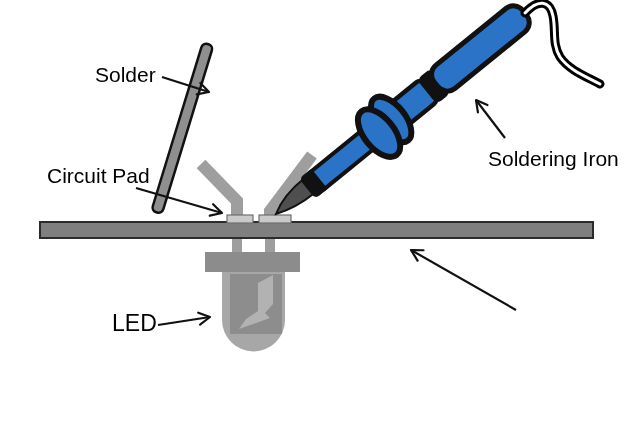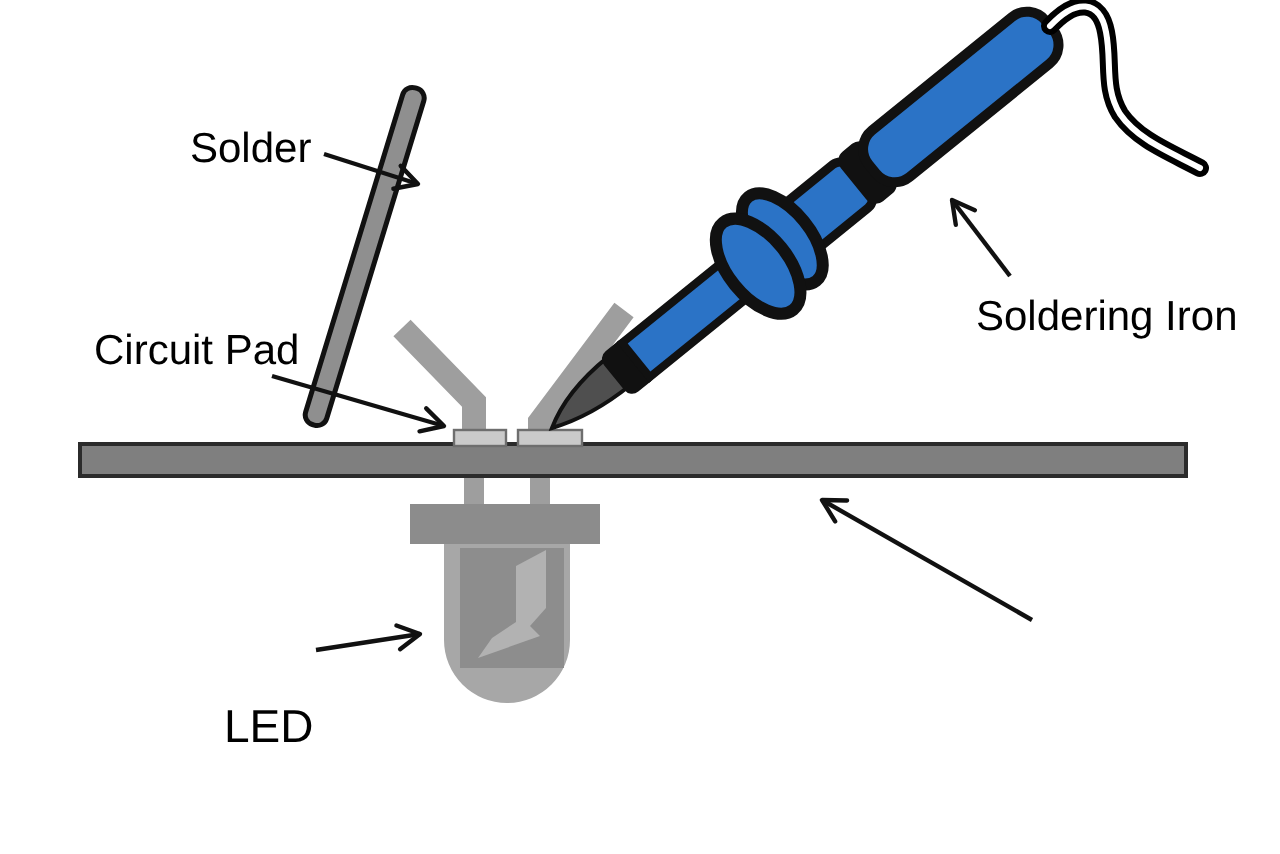--- a/index.html
+++ b/index.html
@@ -80,19 +80,19 @@
     <path d="M136,188 L222,213" fill="none" stroke="#111111" stroke-width="2.2" marker-end="url(#arrowV)"></path>
     <path d="M158,325 L210,317" fill="none" stroke="#111111" stroke-width="2.2" marker-end="url(#arrowV)"></path>
     <path d="M505,138 L476,100" fill="none" stroke="#111111" stroke-width="2.2" marker-end="url(#arrowV)"></path>
     <path d="M516,310 L411,250" fill="none" stroke="#111111" stroke-width="2.2" marker-end="url(#arrowV)"></path>
   </svg>
 
   <div class="lbl" style="left:95px;top:63px;">Solder</div>
 
   <div class="lbl" style="left:47px;top:164px;">Circuit Pad</div>
 
-  <div class="lbl lbl-led" style="left:112px;top:311px;margin-top:40px;">LED</div>
+  <div class="lbl lbl-led" style="left:112px;top:311px;">LED</div>
 
   <div class="lbl" style="left:464px;top:147px;margin-left:24px;">Soldering Iron</div>
 
 
 
 </div>
 
 </body></html>

